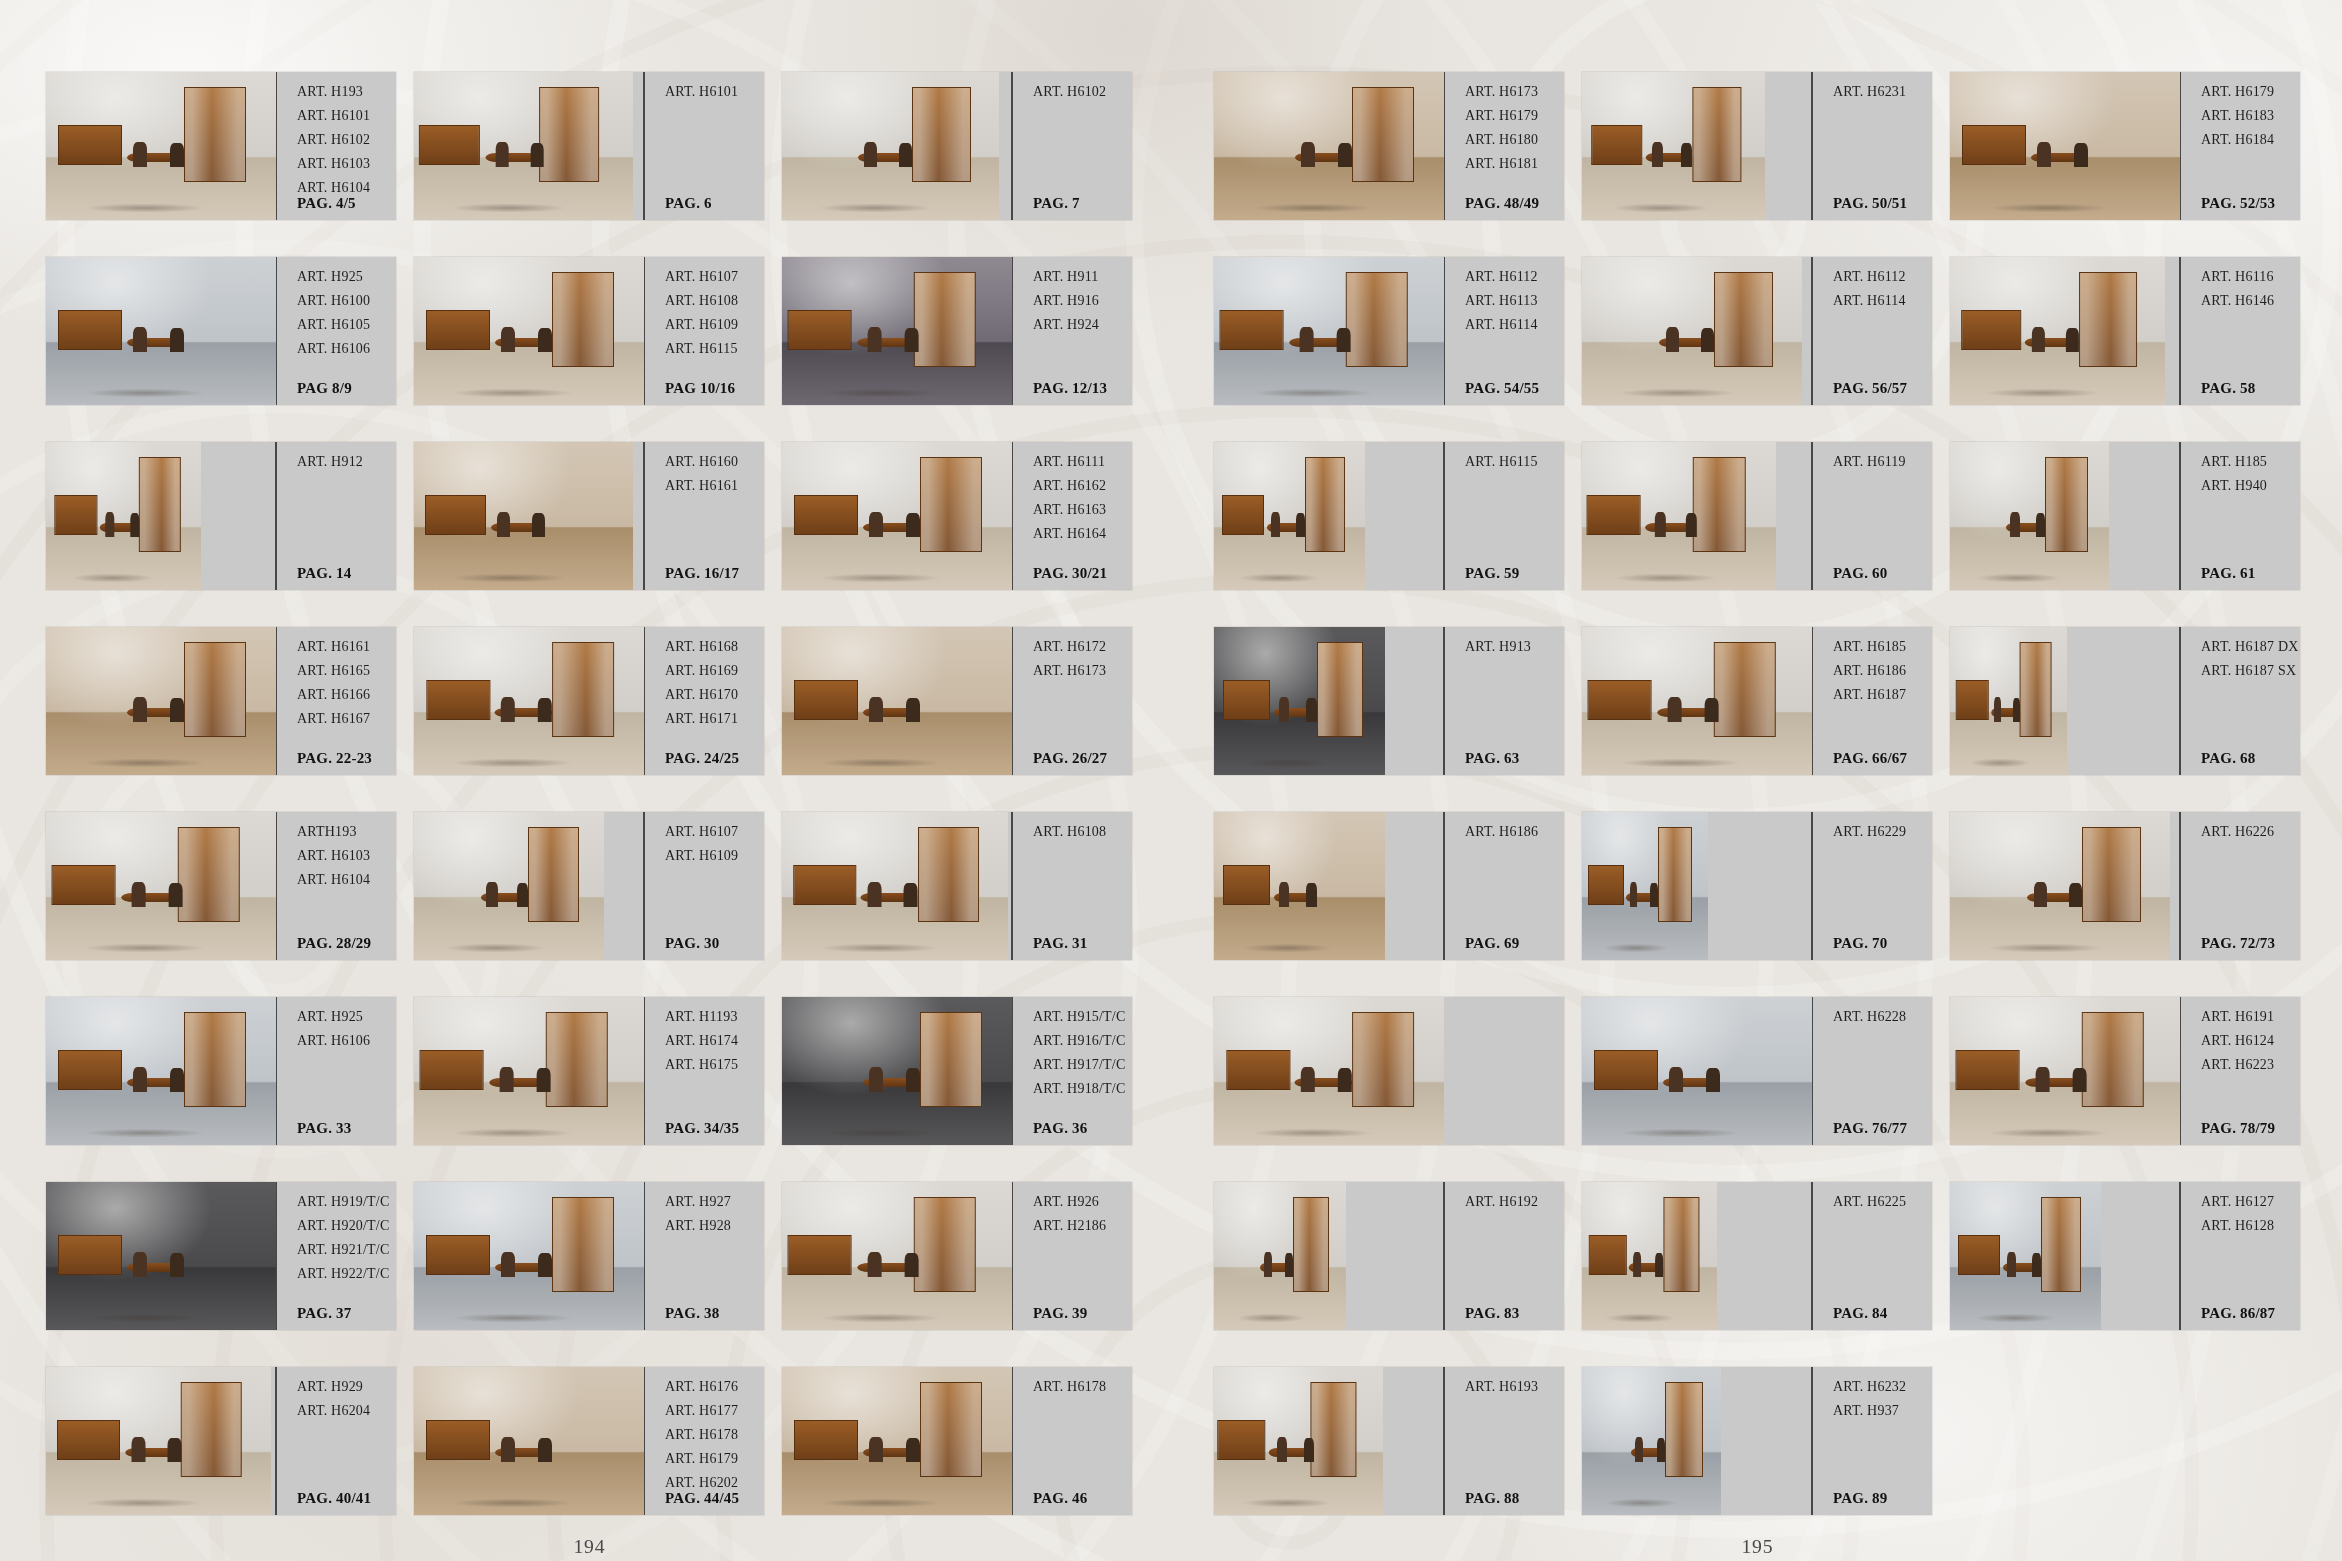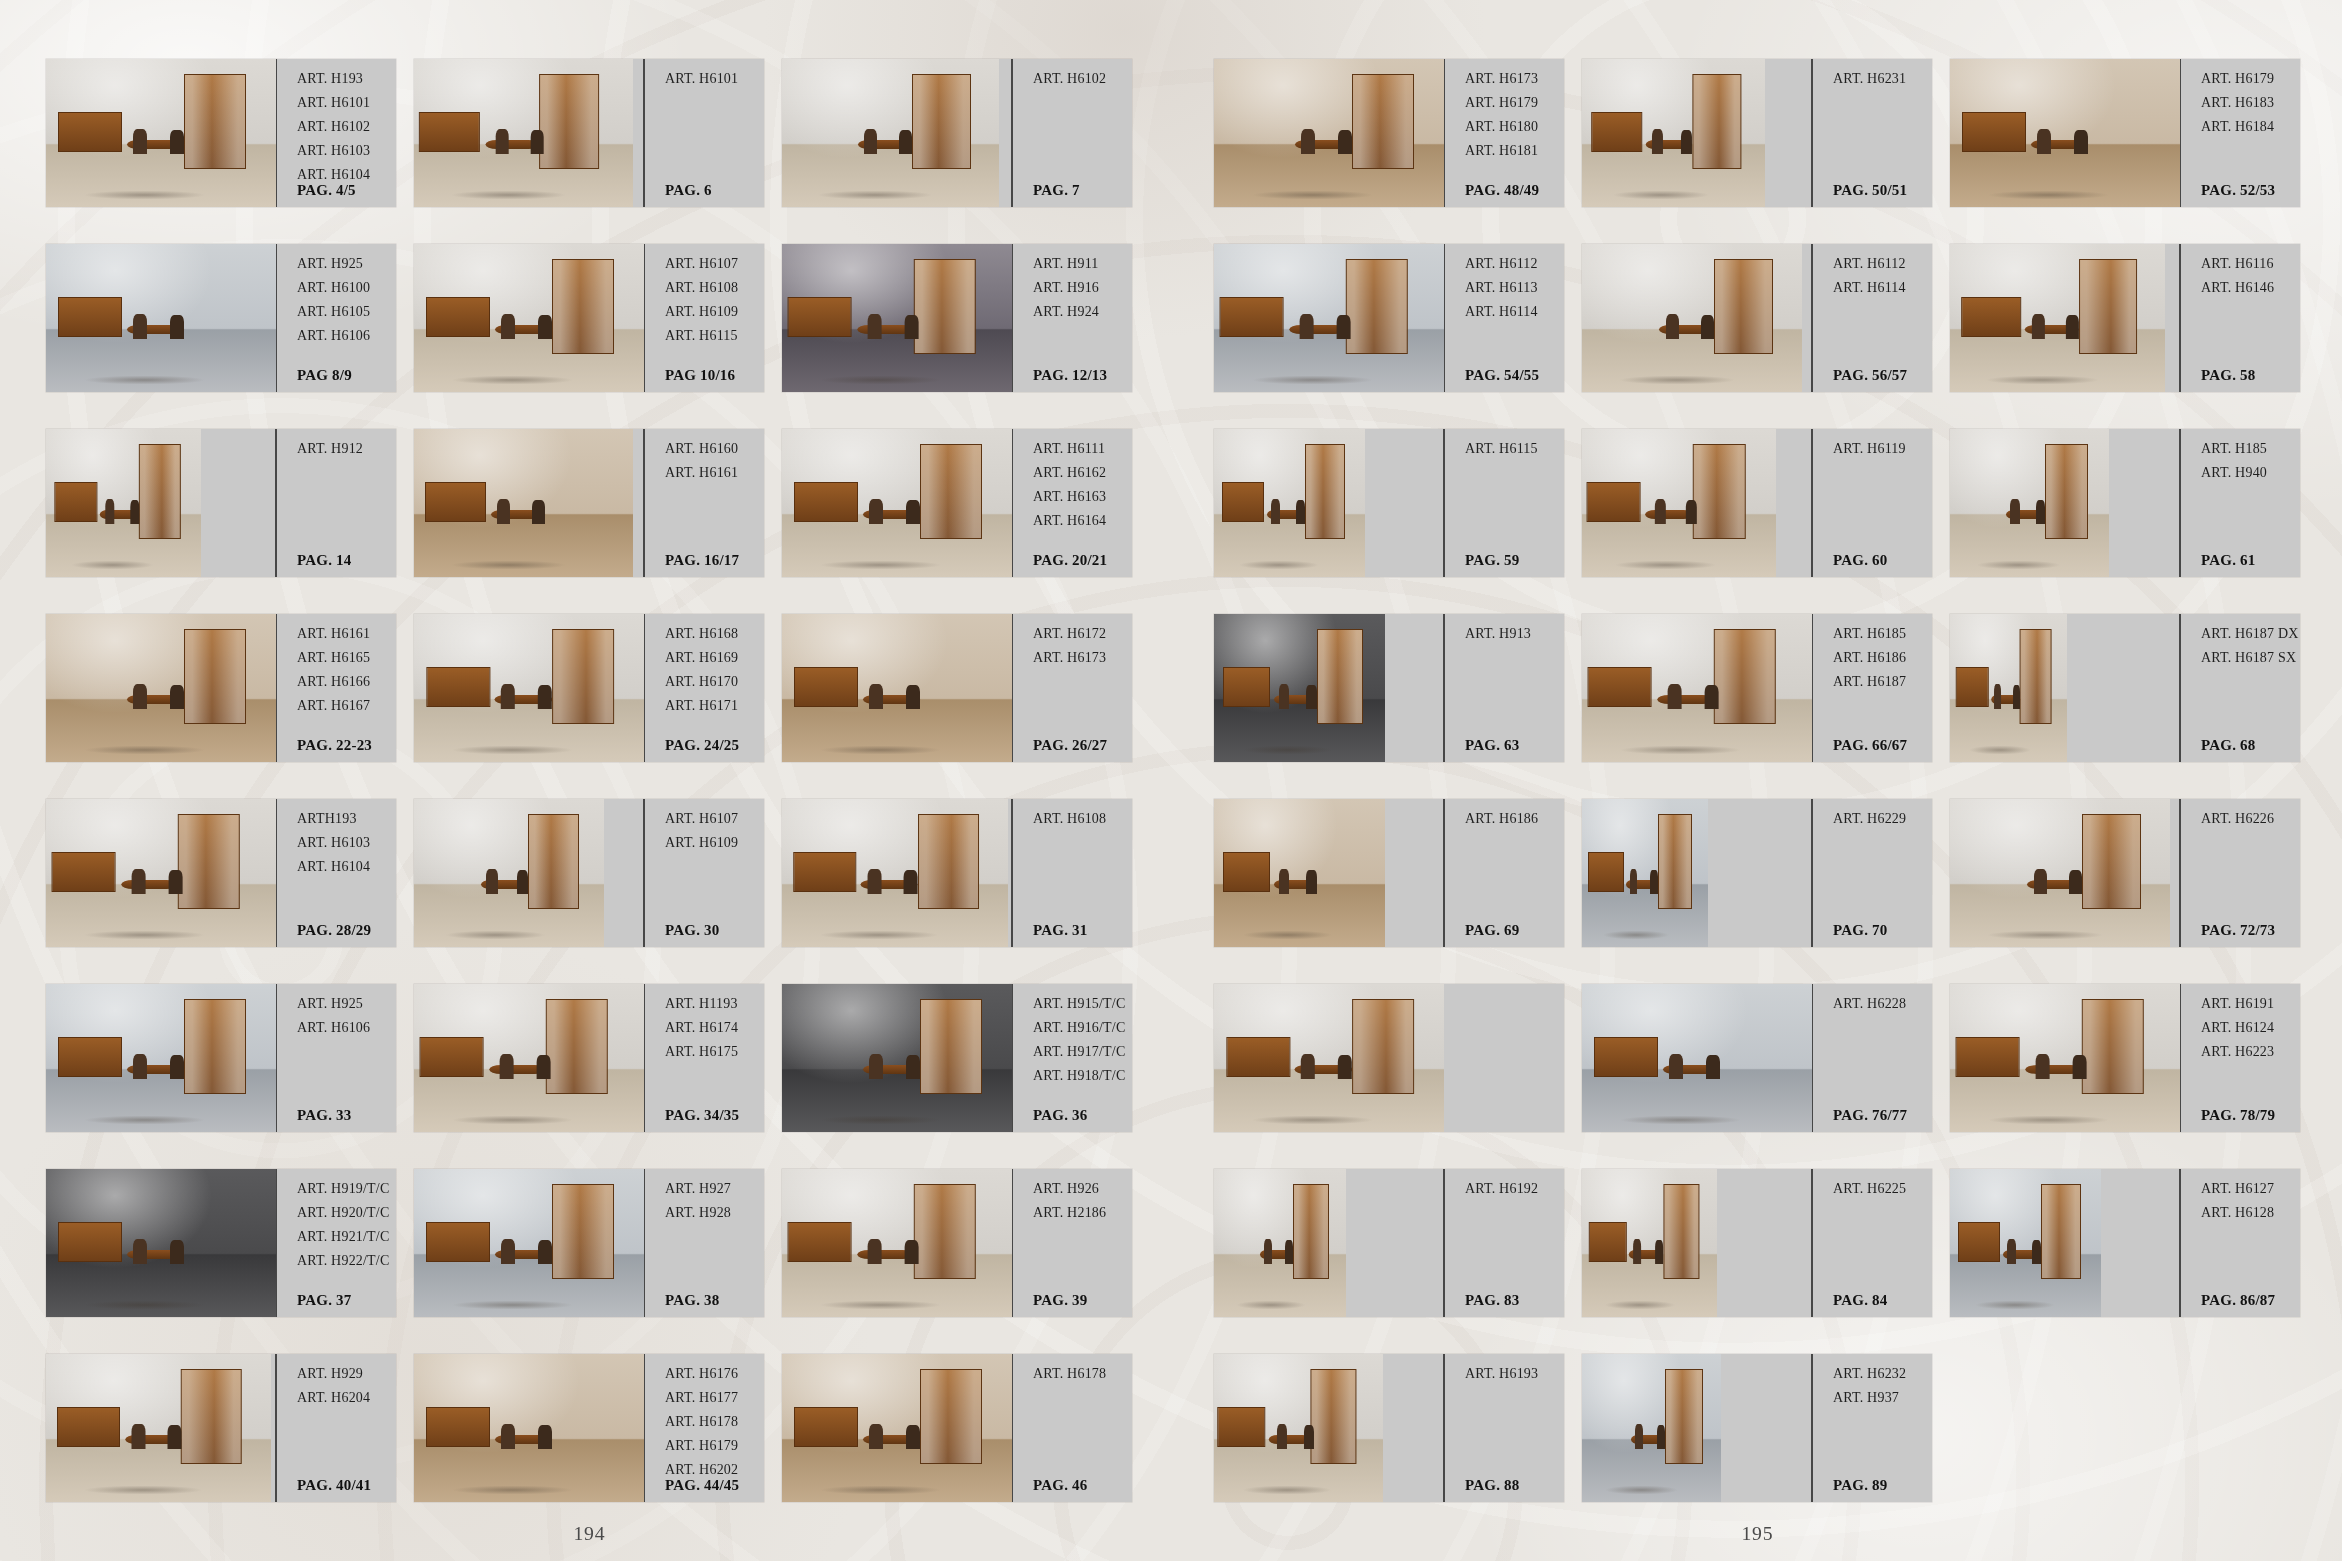--- a/index.html
+++ b/index.html
@@ -10,21 +10,21 @@
     background-image:
       radial-gradient(843px 468px at 8% 4%, rgba(255,255,255,.75), rgba(255,255,255,0) 60%),
       radial-gradient(656px 562px at 48% 2%, rgba(213,205,197,.55), rgba(213,205,197,0) 55%),
       radial-gradient(937px 656px at 95% 8%, rgba(255,255,255,.6), rgba(255,255,255,0) 60%),
       radial-gradient(750px 750px at 18% 88%, rgba(221,214,206,.5), rgba(221,214,206,0) 60%),
       radial-gradient(843px 656px at 82% 92%, rgba(255,255,255,.55), rgba(255,255,255,0) 55%),
       repeating-radial-gradient(circle at 74% 14%, rgba(255,255,255,0) 0 56px, rgba(255,255,255,.18) 56px 73px, rgba(255,255,255,0) 73px 178px),
       repeating-radial-gradient(circle at 12% 60%, rgba(255,255,255,0) 0 47px, rgba(255,255,255,.14) 47px 62px, rgba(255,255,255,0) 62px 159px),
       repeating-radial-gradient(circle at 55% 95%, rgba(210,202,194,0) 0 52px, rgba(210,202,194,.2) 52px 66px, rgba(210,202,194,0) 66px 169px);
   }
-  .sheet{position:absolute;inset:0;}
+  .sheet{position:absolute;inset:0;margin-top:13px;}
   .page-grid{
     position:absolute;top:59px;width:1087px;
     display:grid;grid-template-columns:repeat(3,350px);grid-template-rows:repeat(8,148px);
     column-gap:18px;row-gap:37px;
   }
   #grid-0{left:46px;}
   #grid-1{left:1214px;}
   .cell{display:flex;height:148px;background:#c9c9c9;box-shadow:0 0 0 0.5px rgba(120,115,110,.25);}
   .photo{position:relative;overflow:hidden;flex:none;height:100%;}
   .photo.light{background:linear-gradient(180deg,#dcd9d4 0%,#d2cfca 57%,#c0b5a2 58%,#d5cab9 100%);}
@@ -211,21 +211,21 @@
           <div class="sil table"></div>
           <div class="sil chair1"></div>
           <div class="sil chair2"></div>
         </div>
         <div class="info">
           <div class="textcol">
             <div class="art-line">ART. H6111</div>
             <div class="art-line">ART. H6162</div>
             <div class="art-line">ART. H6163</div>
             <div class="art-line">ART. H6164</div>
-            <div class="pag-line">PAG. 20/21</div>
+            <div class="pag-line">PAG. 30/21</div>
           </div>
         </div>
       </div>
       <div class="cell">
         <div class="photo warm" style="width: 230px;">
           <div class="glow"></div>
           <div class="sil shadow"></div>
           <div class="sil cabinet"></div>
           <div class="sil table"></div>
           <div class="sil chair1"></div>

